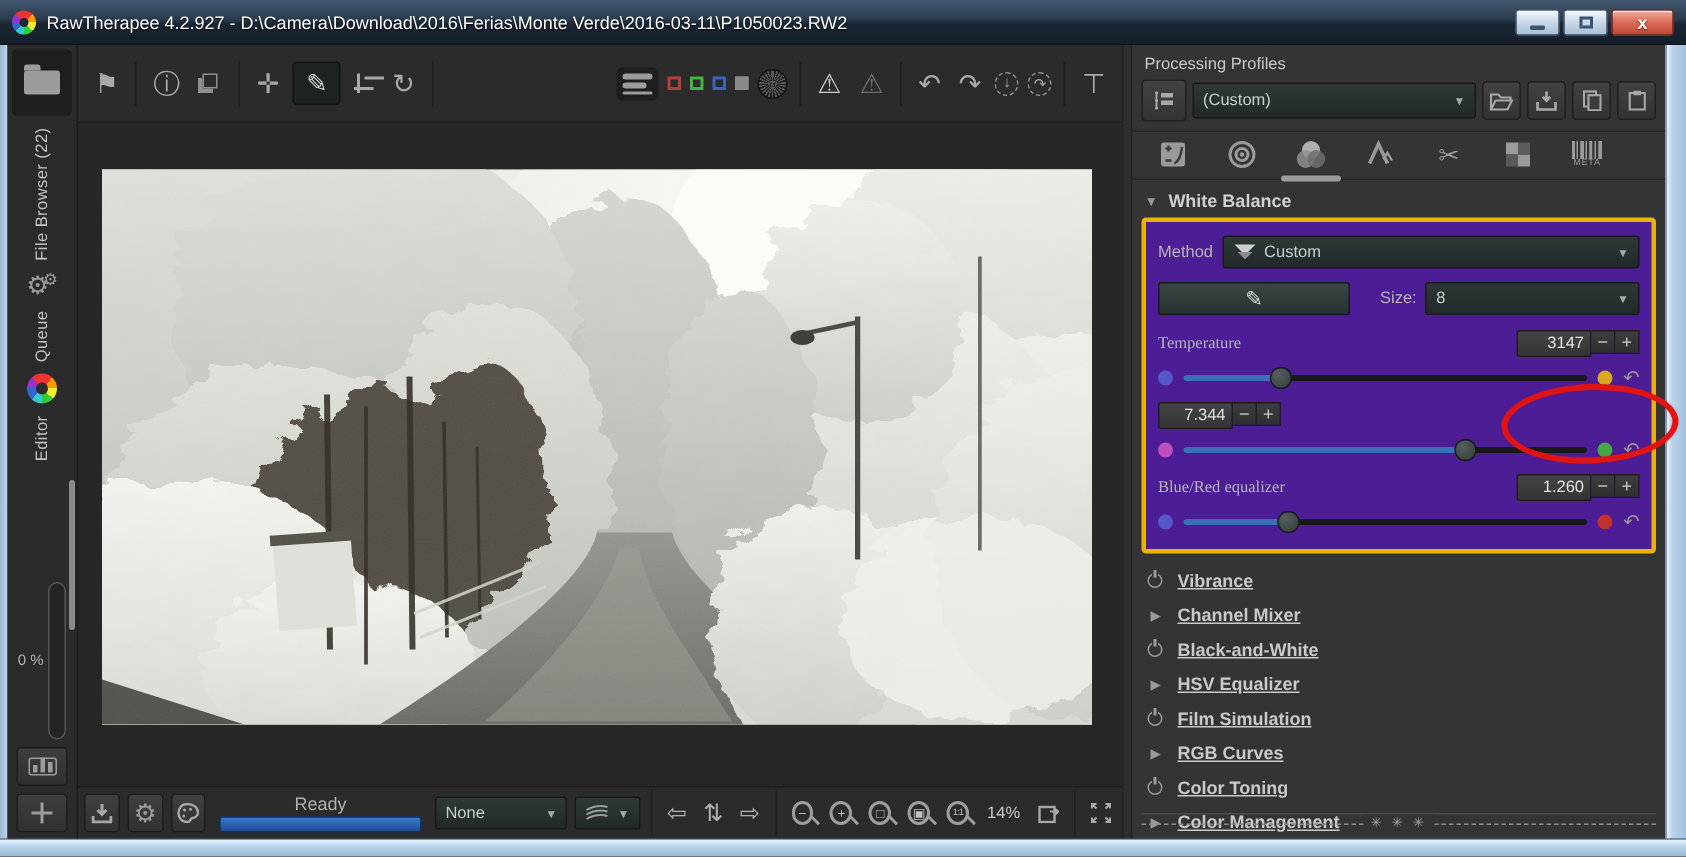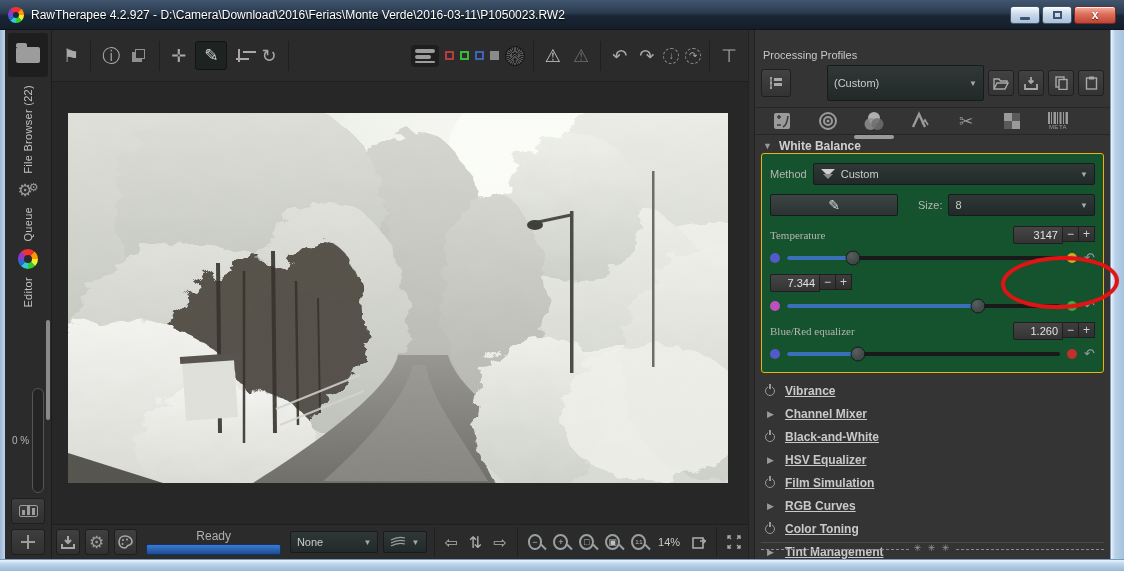--- a/index.html
+++ b/index.html
@@ -93,36 +93,36 @@
   .mag::after { content:''; position:absolute; width:7px; height:2px; background:#9aa0a0; right:-7px; bottom:0px; transform:rotate(45deg); }
   .mag .tiny { font-size:6px; letter-spacing:-0.5px; }
   .zoom-pct { color:#c9c9c9; margin:0 4px; }
   svg.mini { display:block; }
 
   
   .splitter { width:7px; background:#2e2e2e; border-left:1px solid #222; border-right:1px solid #222; }
 
   
   .rpanel { width:355px; background:#343434; display:flex; flex-direction:column; position:relative; }
-  .pp-header { color:#c8c8c8; padding:19px 8px 2px; }
+  .pp-header { color:#c8c8c8; padding:7px 8px 2px; }
   .pp-row { display:flex; align-items:center; gap:4px; padding:2px 6px 6px; border-bottom:1px solid #262626; }
-  .pp-row .dd { flex:1; height:36px;margin-left:32px; }
+  .pp-row .dd { flex:1; height:24px; }
   .icon-btn { width:26px; height:26px; background:linear-gradient(#424242,#333); border:1px solid #202020; border-radius:3px;
     display:flex; align-items:center; justify-content:center; color:#a8a8a8; }
   .tool-tabs { display:flex; align-items:center; gap:20px; height:36px; padding:0 14px; border-bottom:1px solid #262626; }
   .ttab { position:relative; width:26px; height:26px; display:flex; align-items:center; justify-content:center; color:#9a9a9a; }
   .ttab.active { color:#c6c6c6; }
   .ttab.active::after { content:''; position:absolute; left:-7px; right:-7px; bottom:-5px; height:4px; background:#9a9a9a; border-radius:2px; }
   .ttab .glyph { font-size:17px; }
   .meta-label { font-size:6px; letter-spacing:.5px; color:#9a9a9a; line-height:1; }
 
   .expander-header { display:flex; align-items:center; gap:7px; height:24px; padding:0 8px; margin-top:4px; }
   .expander-header .tri { font-size:9px; color:#9a9a9a; }
   .expander-header .sec-title { font-weight:bold; font-size:12px; color:#cfcfcf; }
-  .wb-content { margin:0 6px; background:#14532d; border:1px solid #eab308; border-radius:3px; padding:9px 8px 12px; }
+  .wb-content { margin:0 6px; background:#4c1d95; border:3px solid #eab308; border-radius:3px; padding:9px 8px 12px; }
   .wb-row { display:flex; align-items:center; gap:6px; }
   .wb-label { color:#b5b5b5; }
   .wb-method-dd { flex:1; }
   .spot-btn { flex:0 0 128px; height:22px; background:linear-gradient(#3c4444,#2b3232); border:1px solid #161b1b; border-radius:2px;
     display:flex; align-items:center; justify-content:center; color:#dcdcdc; font-size:14px; }
   .mt8 { margin-top:9px; }
   .slider-head { display:flex; align-items:center; margin-top:10px; }
   .slider-head .wb-label { flex:1;font-family:Liberation Serif, serif; }
   .spin { display:flex; align-items:flex-start; height:18px; }
   .spin .val { width:50px; background:linear-gradient(#454545,#343434); border:1px solid #1f1f1f; border-radius:2px 0 0 2px;
@@ -631,21 +631,21 @@
       <div class="sec-row">
         <span class="tri-closed">▶</span>
         <span class="label">RGB Curves</span>
       </div>
       <div class="sec-row">
         <span class="power-glyph"></span>
         <span class="label">Color Toning</span>
       </div>
       <div class="sec-row">
         <span class="tri-closed">▶</span>
-        <span class="label">Tint Management</span>
+        <span class="label">Color Management</span>
       </div>
     </div>
 
     <div class="panel-footer">
       <div class="dash-row">
         <span class="orn">✳ ✳ ✳</span>
       </div>
     </div>
   </div>
 </div>

